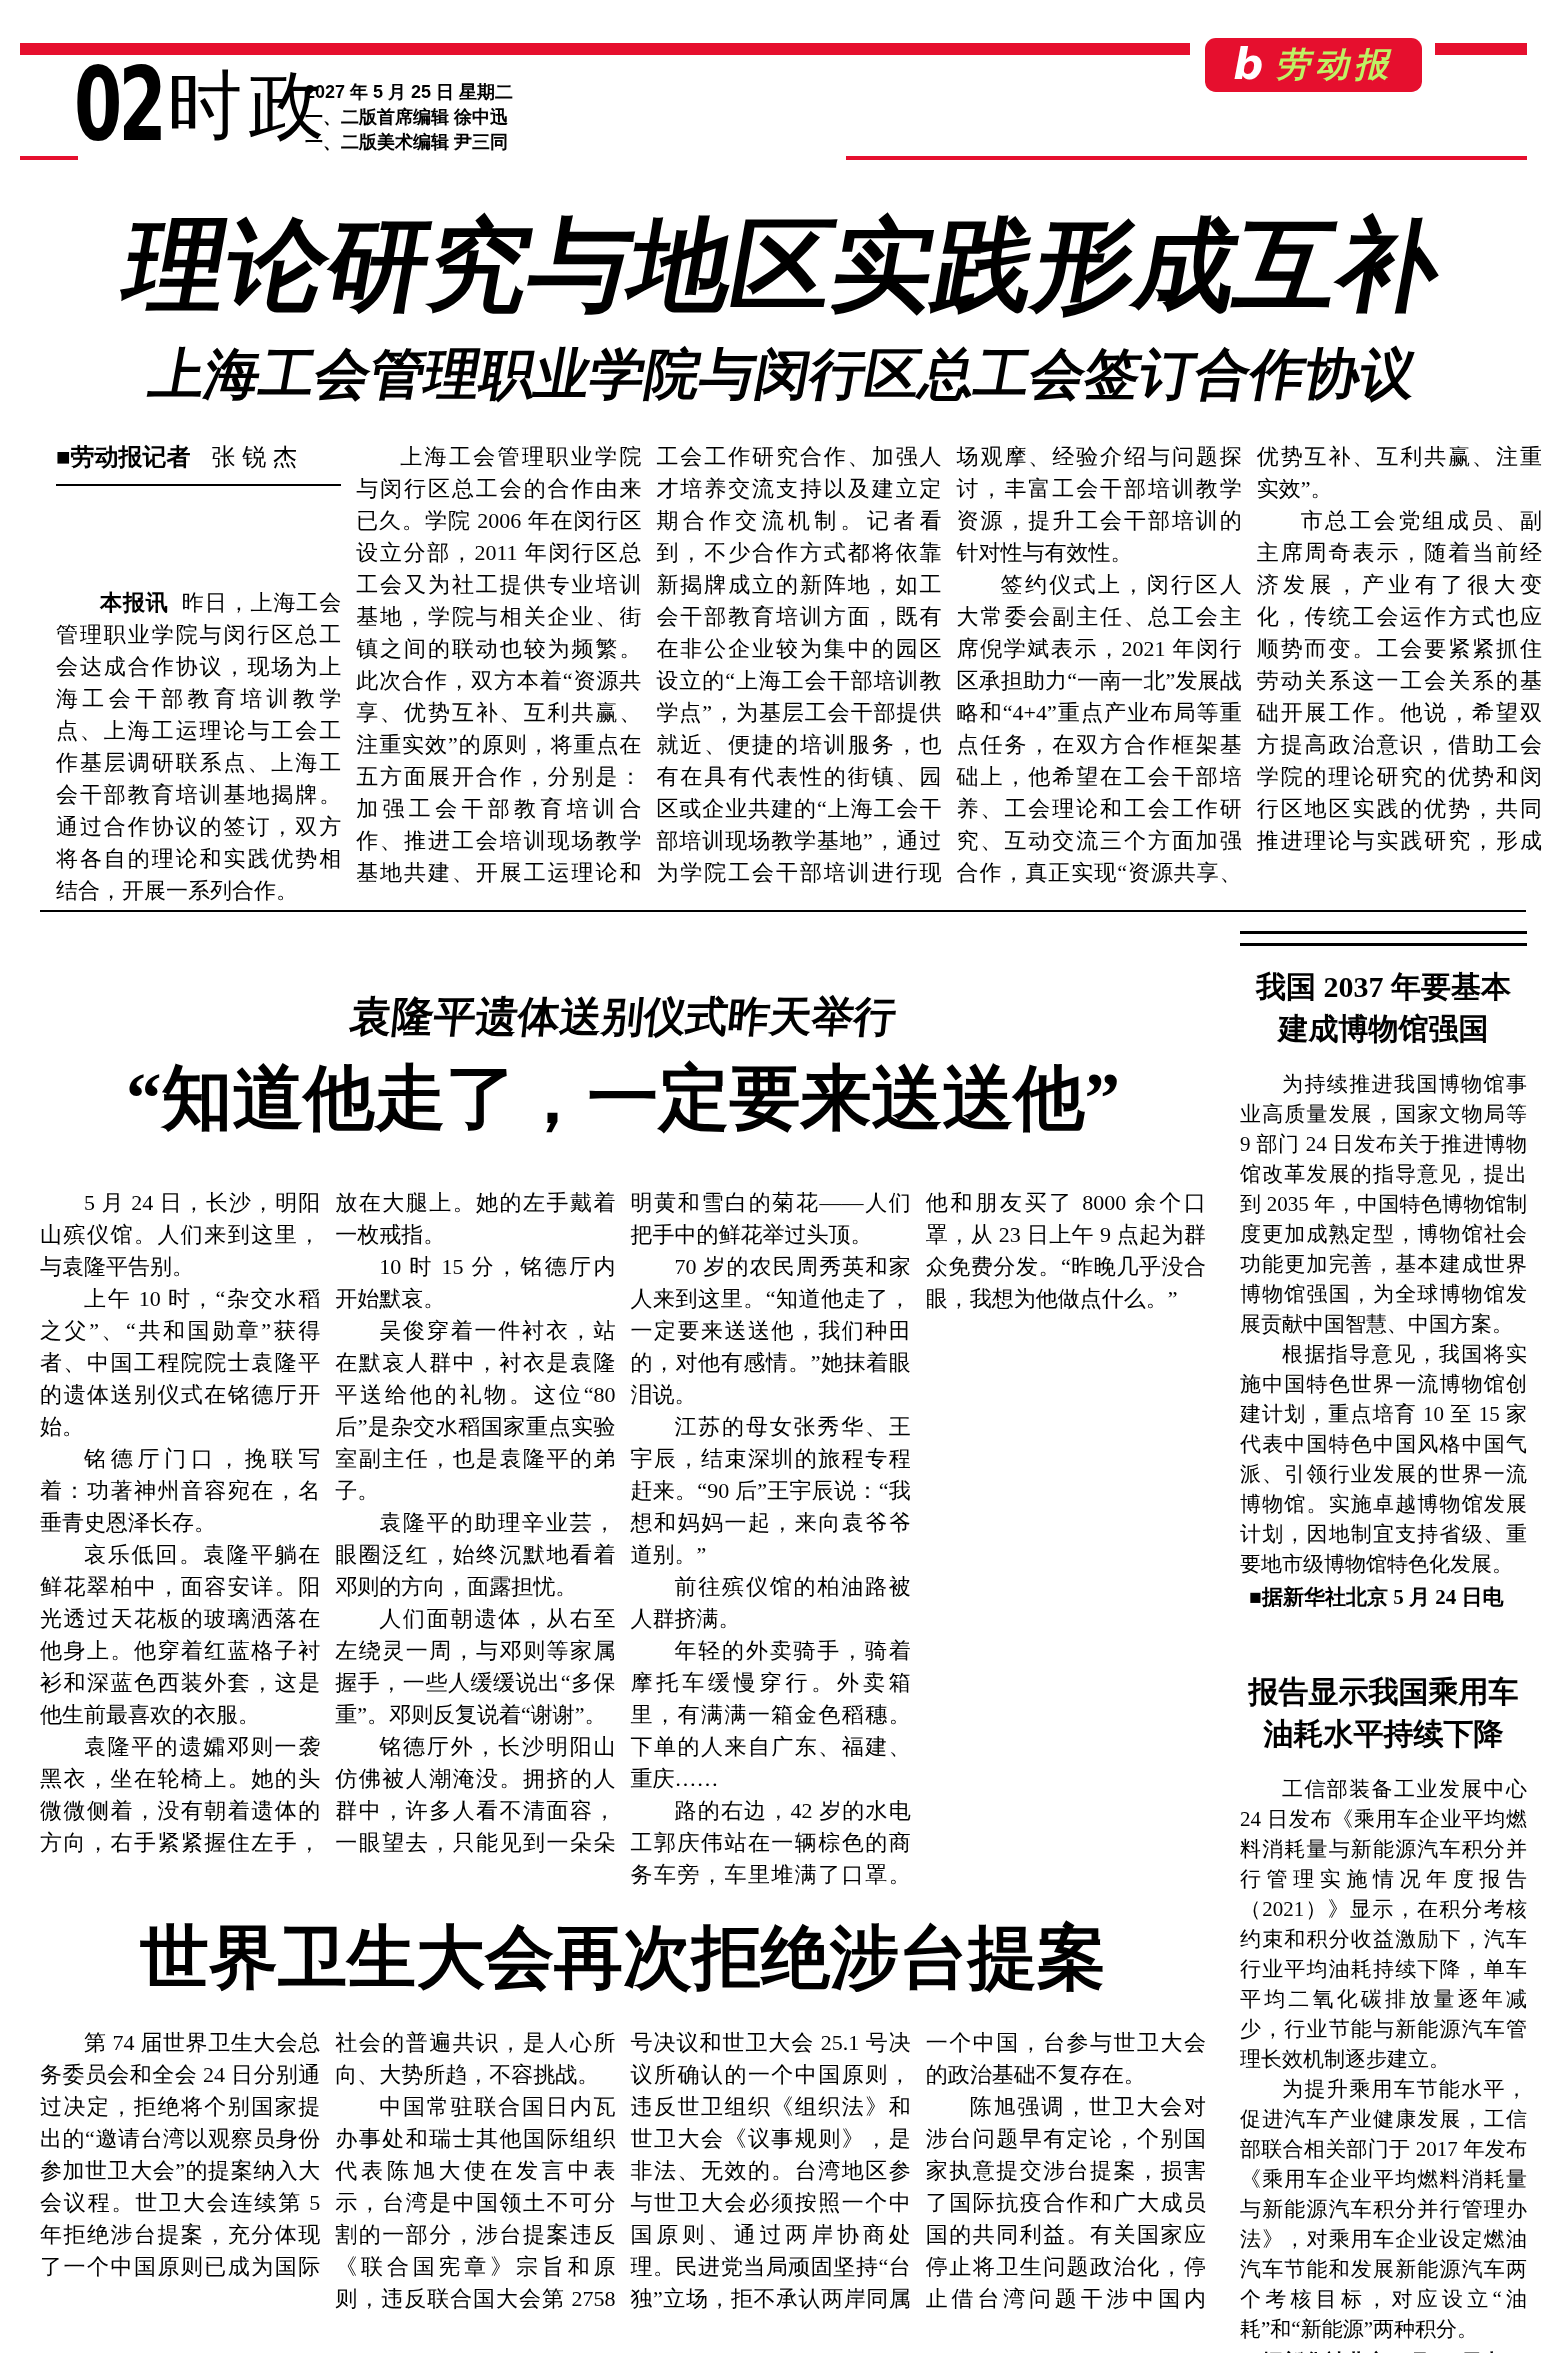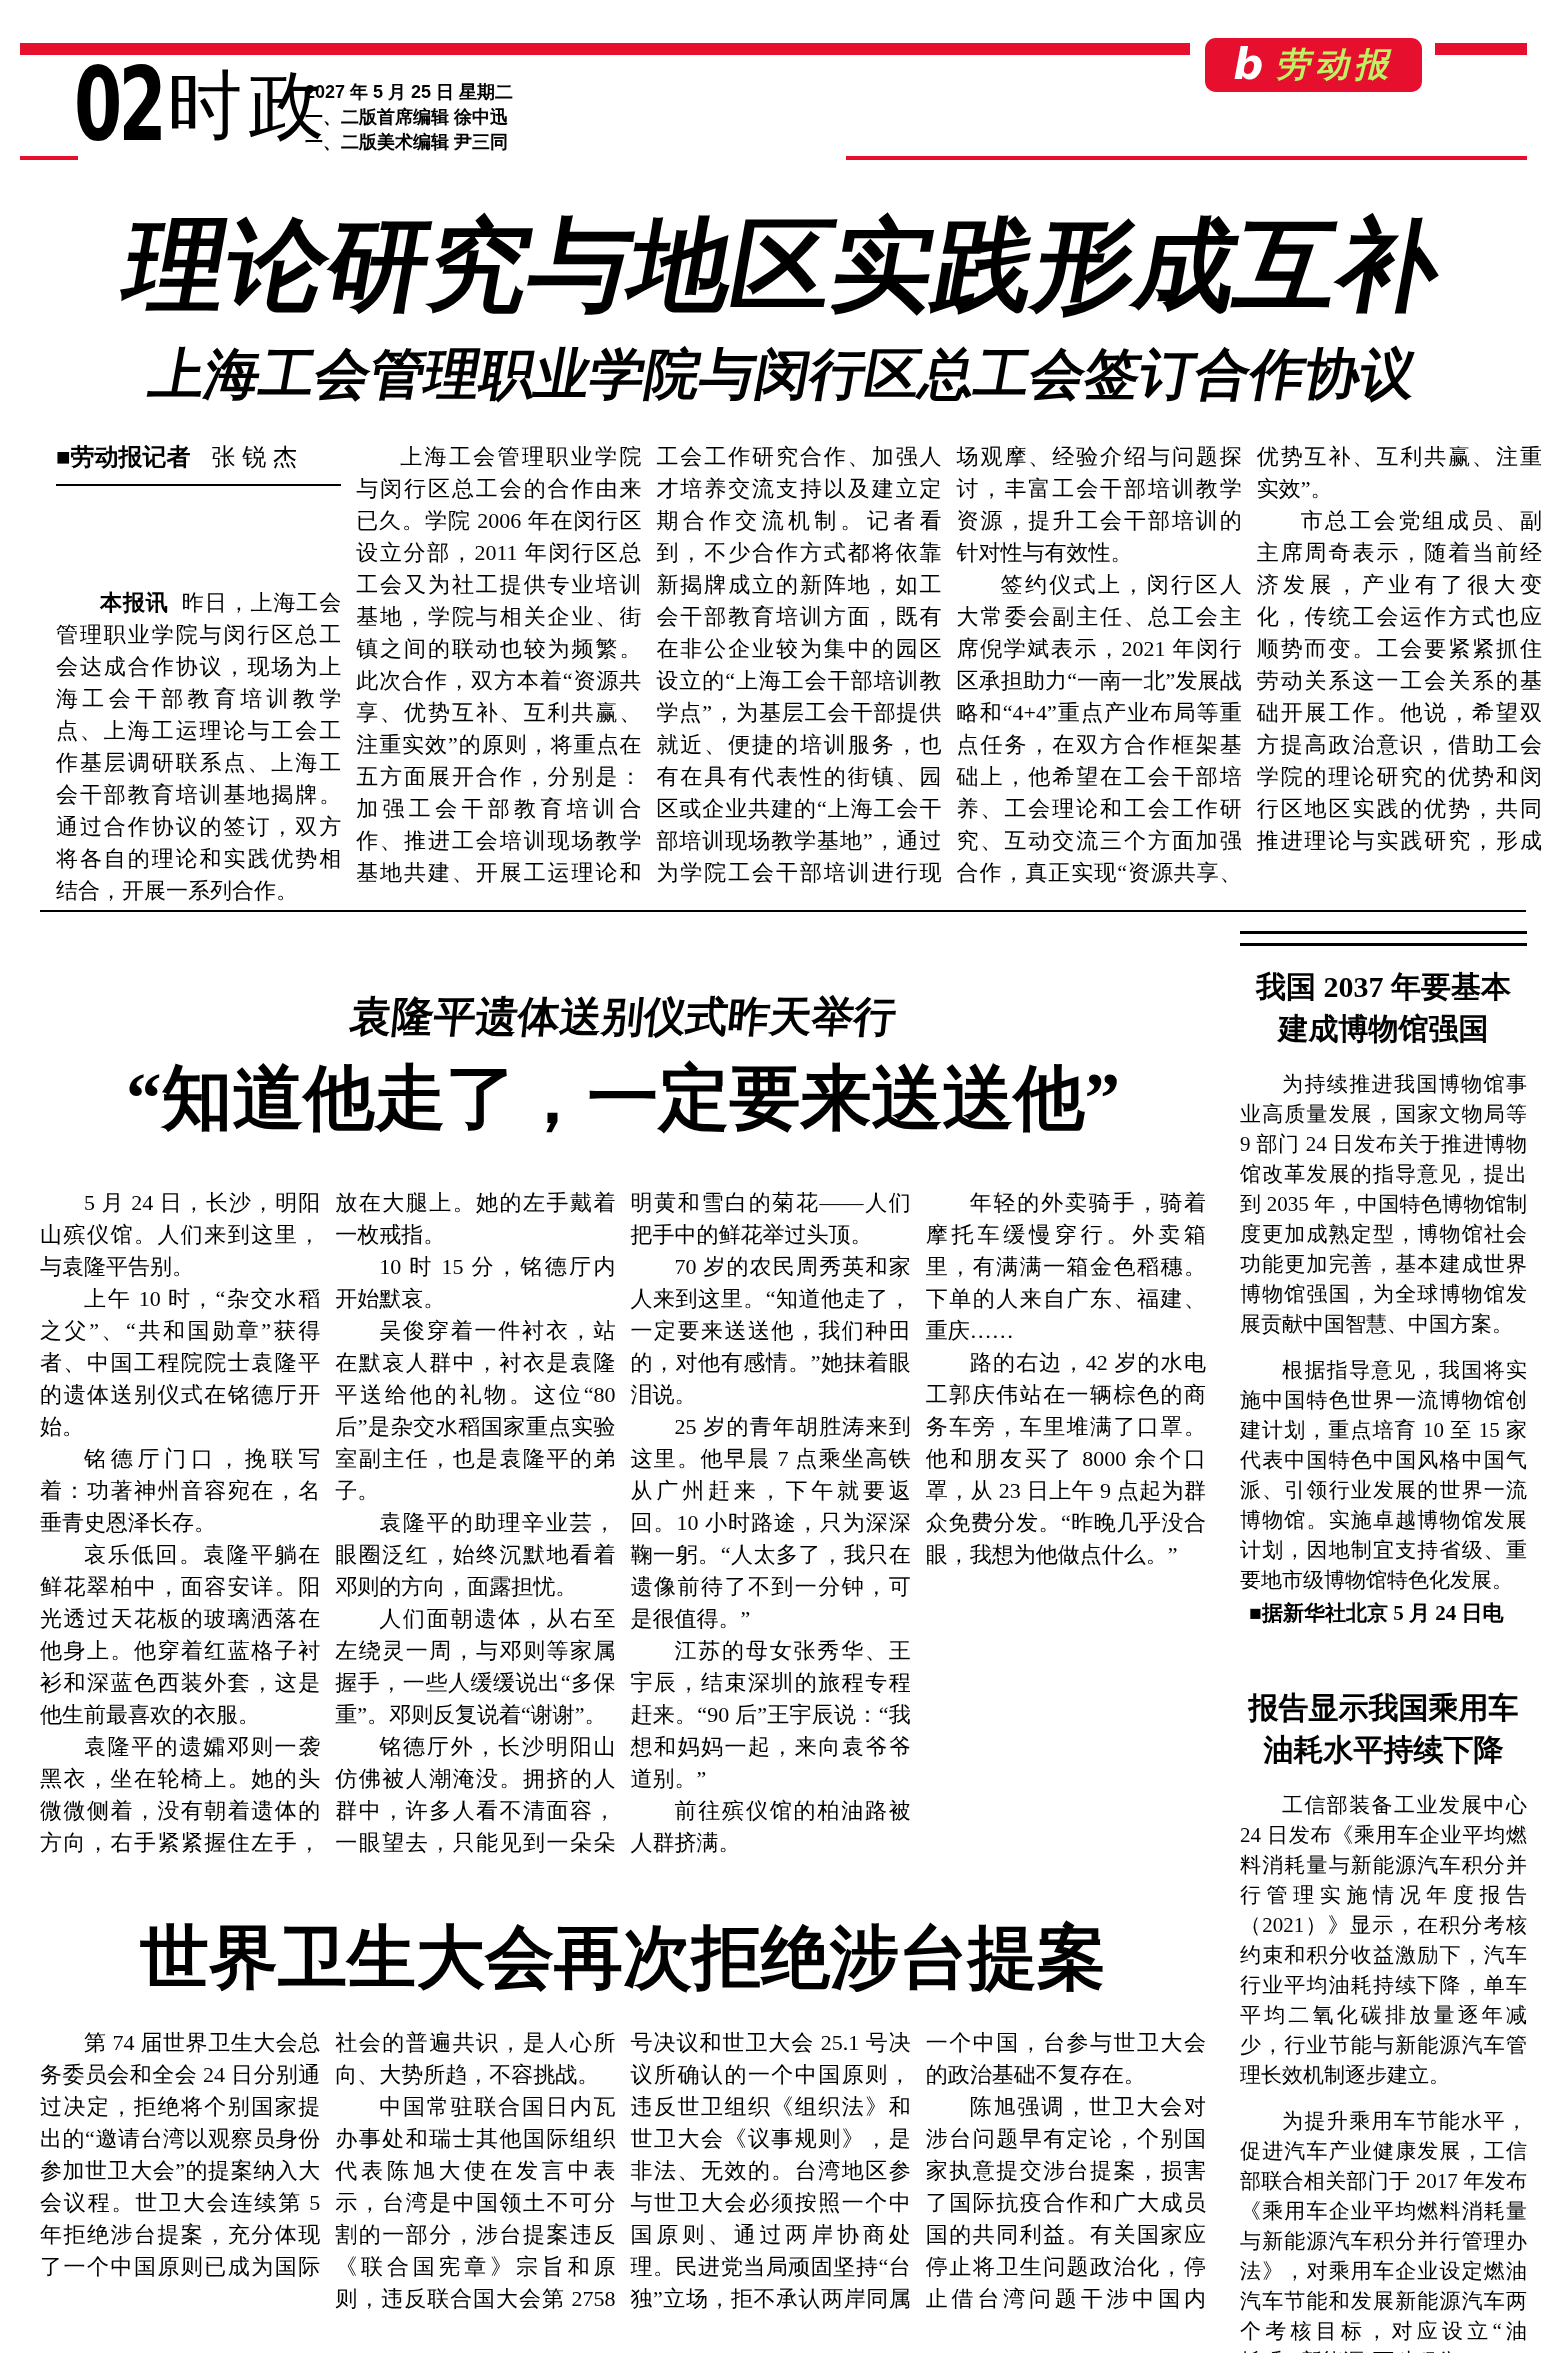--- a/index.html
+++ b/index.html
@@ -49,21 +49,21 @@
   
   .who-headline{position:absolute;top:1912px;left:40px;width:1166px;text-align:center;
           font-size:69px;font-weight:900;white-space:nowrap;}
   .cols4b{position:absolute;top:2027px;left:40px;width:1166px;height:313px;
           column-count:4;column-gap:15px;column-fill:auto;overflow:hidden;}
   
   .sidebar{position:absolute;top:931px;left:1240px;width:287px;}
   .double-rule{height:8.8px;border-top:3.4px solid #000;border-bottom:3.4px solid #000;}
   .side-article{text-align:justify;font-size:21px;line-height:30px;}
   .side-title{margin-top:20px;text-align:center;font-size:30px;line-height:42px;font-weight:bold;}
-  .side-article .para{margin-top:16px;}
+  .side-article .para{margin-top:0;}
   .side-body{margin-top:19px;}
   .side-gap{margin-top:59px;}
 </style>
 </head>
 <body>
 
 <div id="page">
 
   <div class="red-bar"></div>
   <div class="masthead">
@@ -107,21 +107,20 @@
     <p class="para">上午 10 时，“杂交水稻之父”、“共和国勋章”获得者、中国工程院院士袁隆平的遗体送别仪式在铭德厅开始。</p>
     <p class="para">铭德厅门口，挽联写着：功著神州音容宛在，名垂青史恩泽长存。</p>
     <p class="para">哀乐低回。袁隆平躺在鲜花翠柏中，面容安详。阳光透过天花板的玻璃洒落在他身上。他穿着红蓝格子衬衫和深蓝色西装外套，这是他生前最喜欢的衣服。</p>
     <p class="para">袁隆平的遗孀邓则一袭黑衣，坐在轮椅上。她的头微微侧着，没有朝着遗体的方向，右手紧紧握住左手，放在大腿上。她的左手戴着一枚戒指。</p>
     <p class="para">10 时 15 分，铭德厅内开始默哀。</p>
     <p class="para">吴俊穿着一件衬衣，站在默哀人群中，衬衣是袁隆平送给他的礼物。这位“80 后”是杂交水稻国家重点实验室副主任，也是袁隆平的弟子。</p>
     <p class="para">袁隆平的助理辛业芸，眼圈泛红，始终沉默地看着邓则的方向，面露担忧。</p>
     <p class="para">人们面朝遗体，从右至左绕灵一周，与邓则等家属握手，一些人缓缓说出“多保重”。邓则反复说着“谢谢”。</p>
     <p class="para">铭德厅外，长沙明阳山仿佛被人潮淹没。拥挤的人群中，许多人看不清面容，一眼望去，只能见到一朵朵明黄和雪白的菊花——人们把手中的鲜花举过头顶。</p>
     <p class="para">70 岁的农民周秀英和家人来到这里。“知道他走了，一定要来送送他，我们种田的，对他有感情。”她抹着眼泪说。</p>
-    <p class="para">25 岁的青年胡胜涛来到这里。他早晨 7 点乘坐高铁从广州赶来，下午就要返回。10 小时路途，只为深深鞠一躬。“人太多了，我只在遗像前待了不到一分钟，可是很值得。”</p>
     <p class="para">江苏的母女张秀华、王宇辰，结束深圳的旅程专程赶来。“90 后”王宇辰说：“我想和妈妈一起，来向袁爷爷道别。”</p>
     <p class="para">前往殡仪馆的柏油路被人群挤满。</p>
     <p class="para">年轻的外卖骑手，骑着摩托车缓慢穿行。外卖箱里，有满满一箱金色稻穗。下单的人来自广东、福建、重庆……</p>
     <p class="para">路的右边，42 岁的水电工郭庆伟站在一辆棕色的商务车旁，车里堆满了口罩。他和朋友买了 8000 余个口罩，从 23 日上午 9 点起为群众免费分发。“昨晚几乎没合眼，我想为他做点什么。”</p>
 
   </div>
 
   <div class="who-headline">世界卫生大会再次拒绝涉台提案</div>
   <div class="story-body cols4b">
     <p class="para">第 74 届世界卫生大会总务委员会和全会 24 日分别通过决定，拒绝将个别国家提出的“邀请台湾以观察员身份参加世卫大会”的提案纳入大会议程。世卫大会连续第 5 年拒绝涉台提案，充分体现了一个中国原则已成为国际社会的普遍共识，是人心所向、大势所趋，不容挑战。</p>

